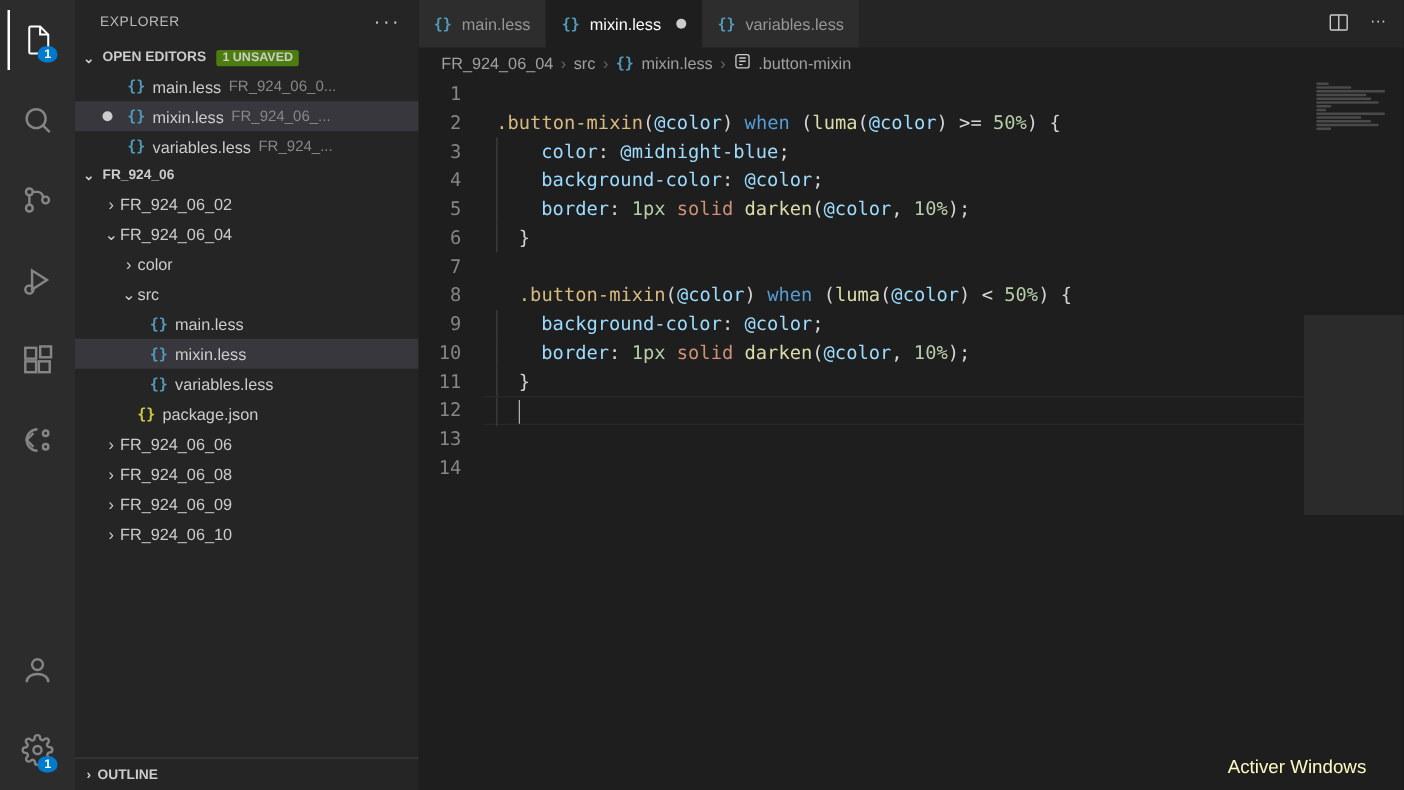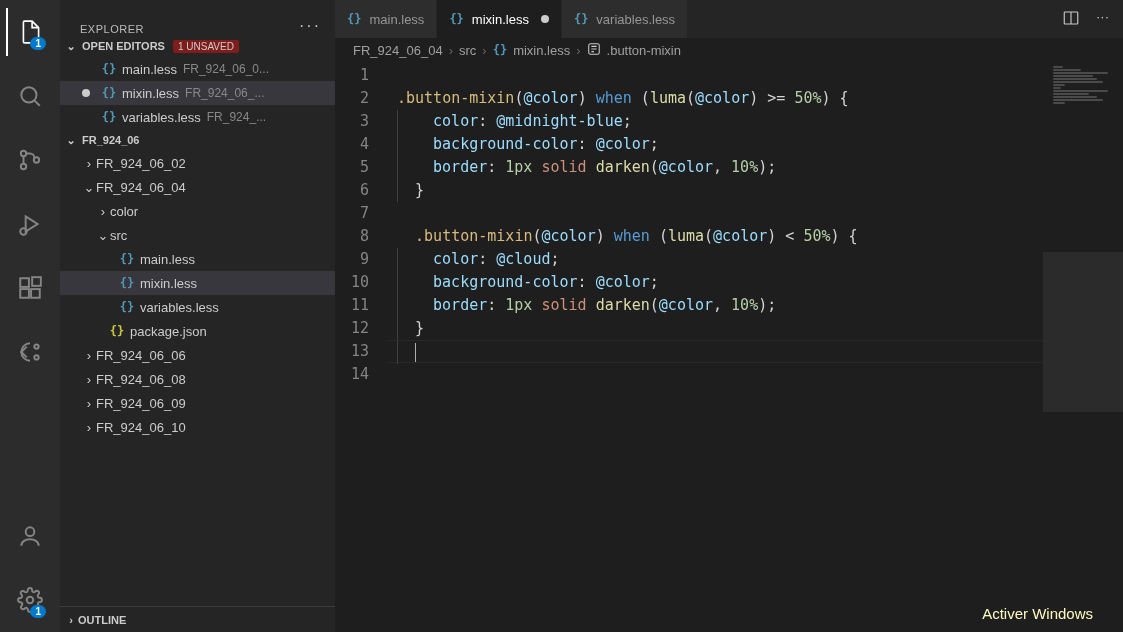--- a/index.html
+++ b/index.html
@@ -49,45 +49,45 @@
     
     .sidebar {
       width: 275px;
       background: #252526;
       display: flex;
       flex-direction: column;
     }
     .sidebar-header {
       height: 35px;
       display: flex;
-      align-items: flex-end;
+      align-items: center;
       justify-content: space-between;
       padding: 0 14px 0 20px;
       color: #bbbbbb;
       font-size: 11px;
       letter-spacing: 0.5px;
     }
     .sidebar-header-actions { color: #cccccc; font-size: 16px; letter-spacing: 2px; }
     .section-header {
       display: flex;
       align-items: center;
       height: 22px;
       padding-left: 4px;
       font-size: 11px;
       font-weight: 700;
       color: #cccccc;
       gap: 4px;
     }
     .unsaved-badge {
-      background: #7f1d1d;
+      background: #4d7c0f;
       color: #cccccc;
       font-size: 10px;
       padding: 1px 5px;
       border-radius: 2px;
-      font-weight: 400;
+      font-weight: 700;
       margin-left: 4px;
     }
     .chevron { width: 14px; display: inline-flex; justify-content: center; color: #cccccc; }
     .tree { overflow-y: auto; flex: 1; }
     .tree-item {
       display: flex;
       align-items: center;
       height: 24px;
       cursor: pointer;
       white-space: nowrap;
@@ -394,21 +394,20 @@
     </div>
     <div class="code">
       <div class="line"></div>
       <div class="line"><span class="c-selector">.button-mixin</span><span class="c-punc">(</span><span class="c-var">@color</span><span class="c-punc">) </span><span class="c-keyword">when</span><span class="c-punc"> (</span><span class="c-func">luma</span><span class="c-punc">(</span><span class="c-var">@color</span><span class="c-punc">) </span><span class="c-punc">&gt;=</span><span class="c-punc"> </span><span class="c-num">50%</span><span class="c-punc">) {</span></div>
       <div class="line"><span class="indent-guide"></span>  <span class="c-prop">color</span><span class="c-punc">: </span><span class="c-var">@midnight-blue</span><span class="c-punc">;</span></div>
       <div class="line"><span class="indent-guide"></span>  <span class="c-prop">background-color</span><span class="c-punc">: </span><span class="c-var">@color</span><span class="c-punc">;</span></div>
       <div class="line"><span class="indent-guide"></span>  <span class="c-prop">border</span><span class="c-punc">: </span><span class="c-num">1px</span><span class="c-punc"> </span><span class="c-ident">solid</span><span class="c-punc"> </span><span class="c-func">darken</span><span class="c-punc">(</span><span class="c-var">@color</span><span class="c-punc">, </span><span class="c-num">10%</span><span class="c-punc">);</span></div>
       <div class="line"><span class="indent-guide"></span><span class="c-punc">}</span></div>
       <div class="line"></div>
       <div class="line">  <span class="c-selector">.button-mixin</span><span class="c-punc">(</span><span class="c-var">@color</span><span class="c-punc">) </span><span class="c-keyword">when</span><span class="c-punc"> (</span><span class="c-func">luma</span><span class="c-punc">(</span><span class="c-var">@color</span><span class="c-punc">) </span><span class="c-punc">&lt;</span><span class="c-punc"> </span><span class="c-num">50%</span><span class="c-punc">) {</span></div>
-      <div class="line"><span class="indent-guide"></span>  <span class="c-prop">color</span><span class="c-punc">: </span><span class="c-var">@cloud</span><span class="c-punc">;</span></div>
       <div class="line"><span class="indent-guide"></span>  <span class="c-prop">background-color</span><span class="c-punc">: </span><span class="c-var">@color</span><span class="c-punc">;</span></div>
       <div class="line"><span class="indent-guide"></span>  <span class="c-prop">border</span><span class="c-punc">: </span><span class="c-num">1px</span><span class="c-punc"> </span><span class="c-ident">solid</span><span class="c-punc"> </span><span class="c-func">darken</span><span class="c-punc">(</span><span class="c-var">@color</span><span class="c-punc">, </span><span class="c-num">10%</span><span class="c-punc">);</span></div>
       <div class="line"><span class="indent-guide"></span><span class="c-punc">}</span></div>
       <div class="line cursor-line"><span class="indent-guide"></span><span class="cursor"></span></div>
     </div>
     <div class="minimap">
       <div class="minimap-content">
         <div class="minimap-line" style="width:10px"></div>
         <div class="minimap-line" style="width:28px"></div>
         <div class="minimap-line" style="width:55px"></div>

